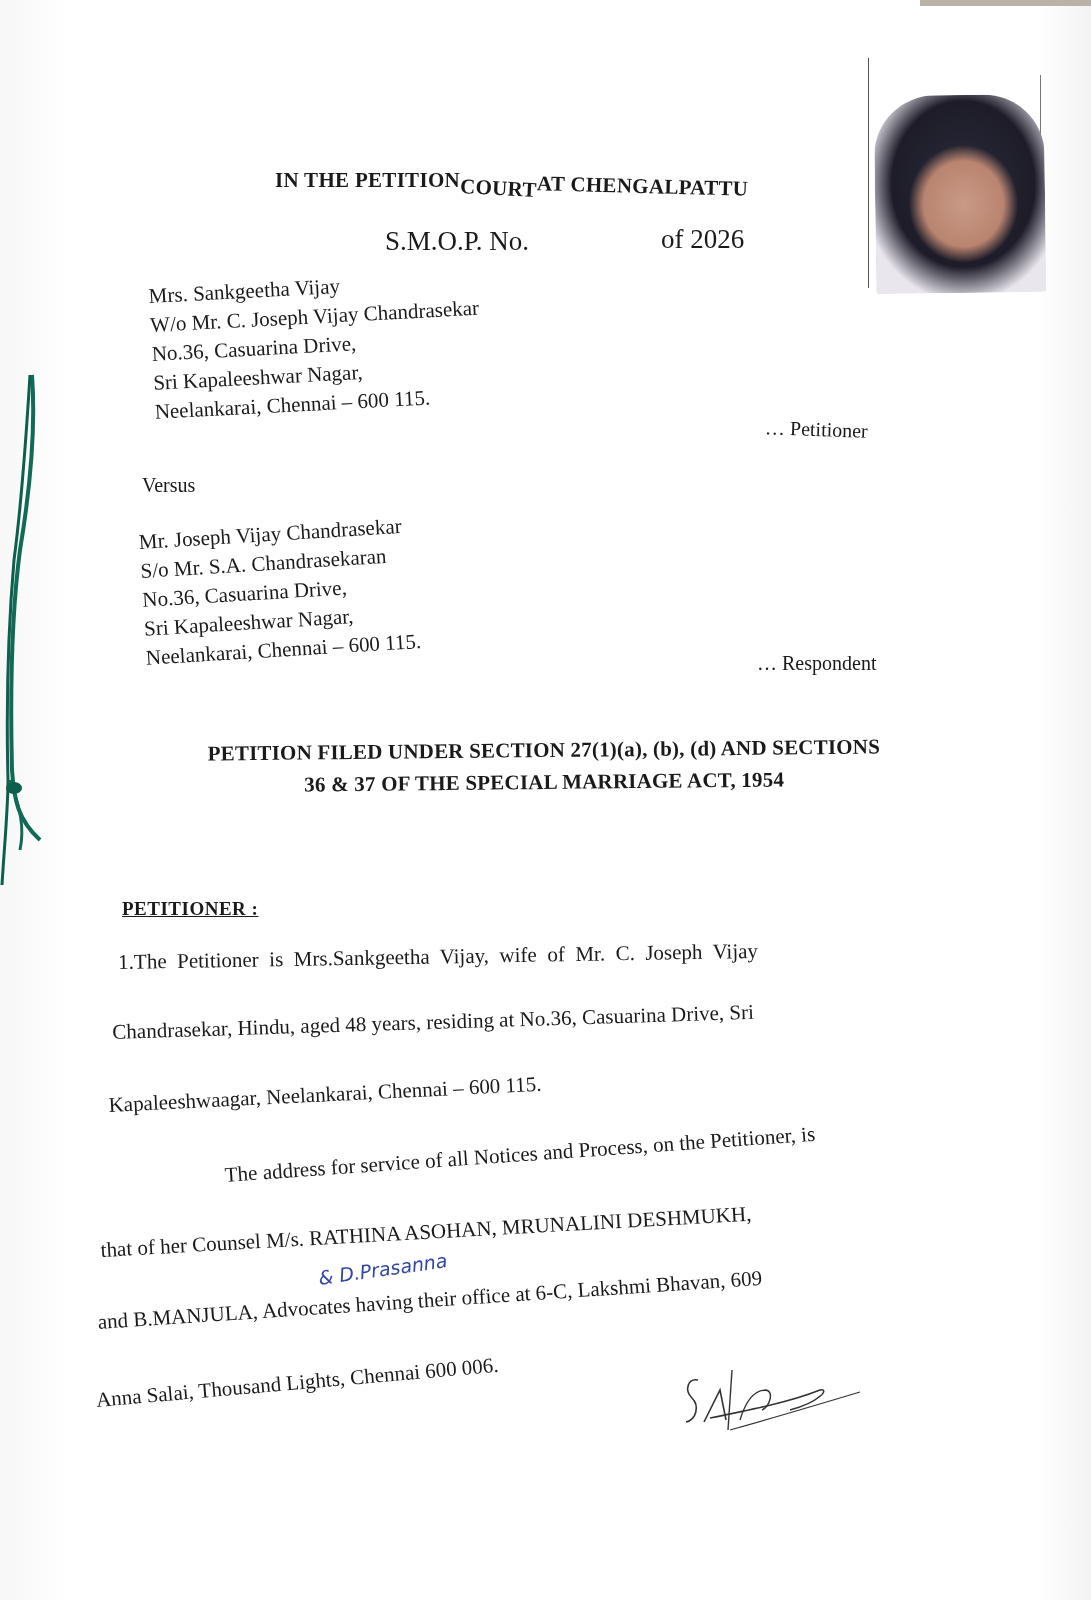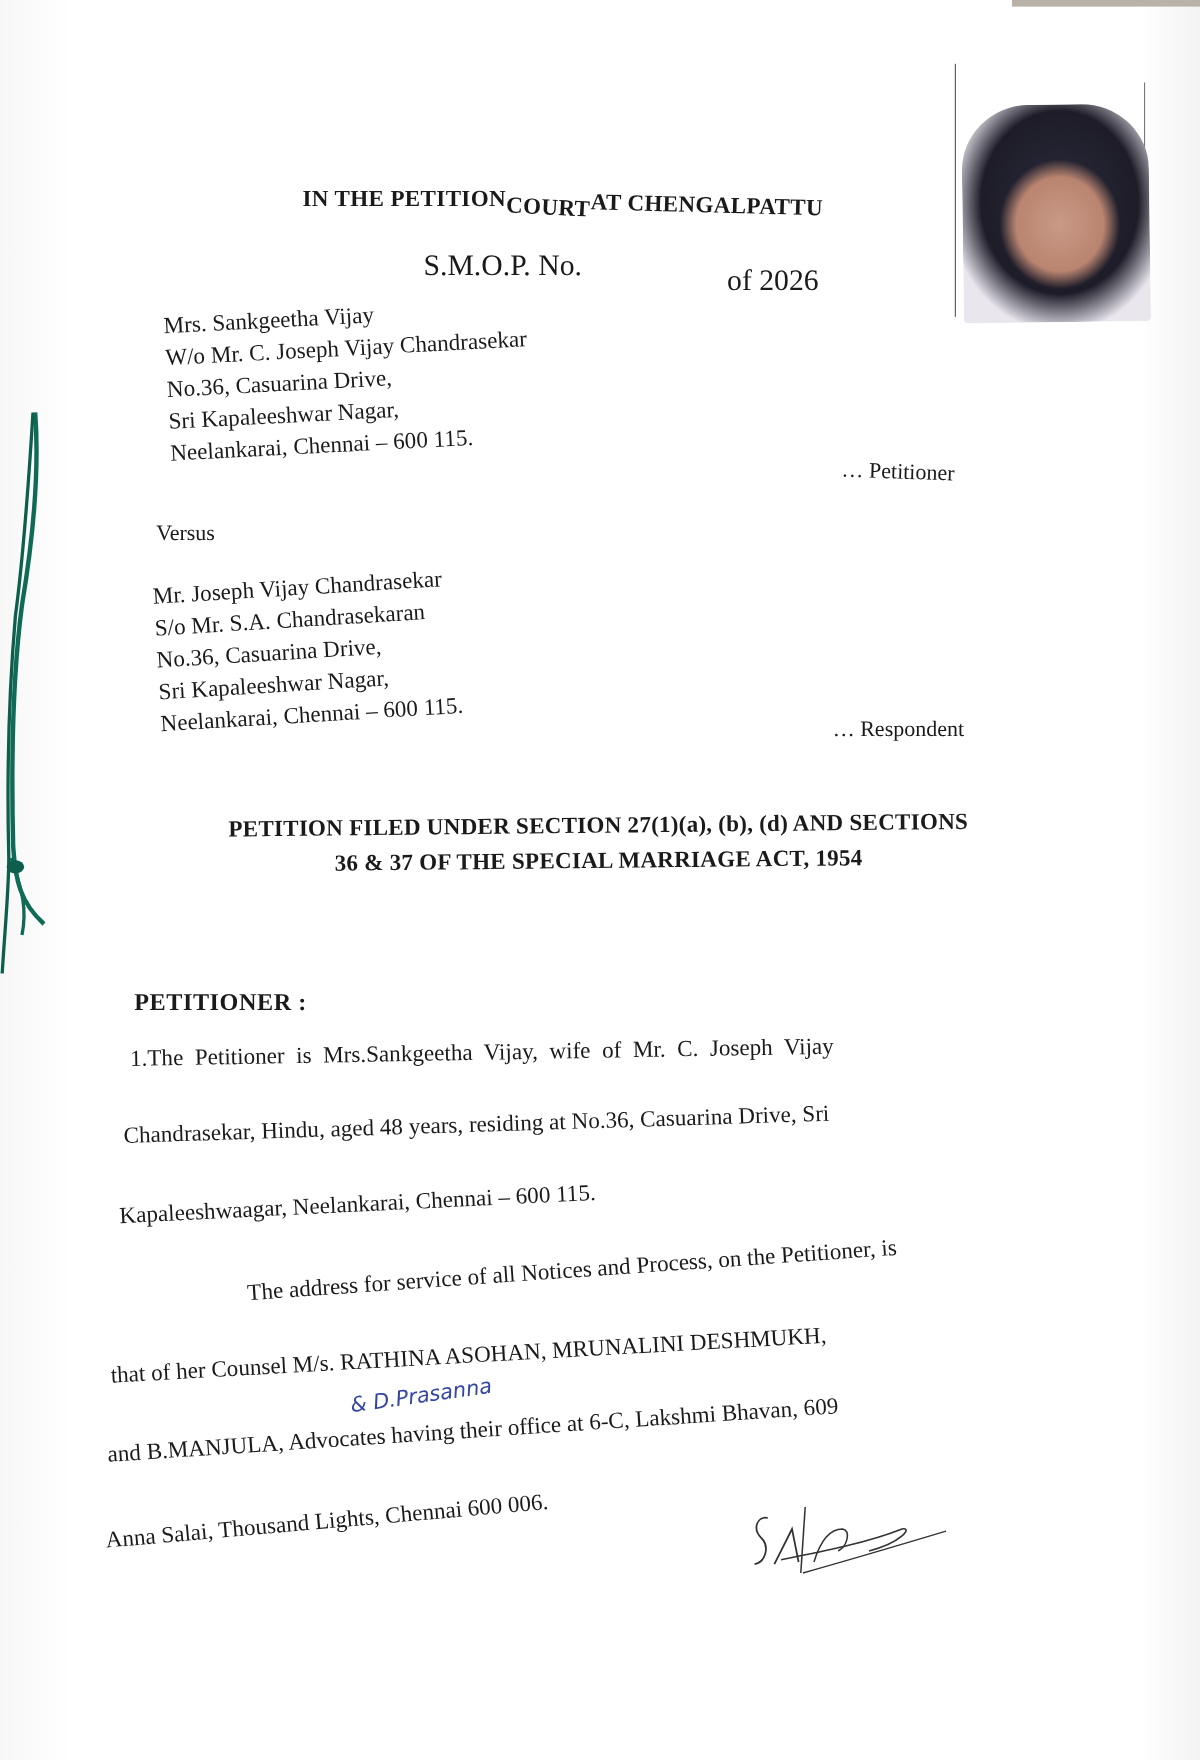--- a/index.html
+++ b/index.html
@@ -14,21 +14,21 @@
   .topedge { position:absolute; left:920px; top:0; width:171px; height:6px; background:#b8b2a8; }
   .abs { position: absolute; white-space: nowrap; }
 
   .court-title { font-weight: bold; font-size: 21px; letter-spacing: 0.3px; }
   .court-title .seg { display:inline-block; }
   .smop { font-size: 27px; }
   .party { font-size: 21px; line-height: 29px; }
   .role { font-size: 20px; }
   .versus { font-size: 20px; }
   .heading { font-weight: bold; font-size: 21px; text-align: center; line-height: 32px; letter-spacing: 0.2px; }
-  .section-label { font-weight: bold; font-size: 22px; letter-spacing: 0.5px; }
+  .section-label { font-weight: bold; font-size: 19px; letter-spacing: 0.5px; text-decoration: underline; }
   .body-line { font-size: 21px; }
 
   .photo {
     position:absolute; left:875px; top:95px; width:170px; height:198px;
     background: radial-gradient(ellipse 52% 48% at 52% 55%, #c99a86 0%, #b98470 45%, rgba(0,0,0,0) 62%),
                 radial-gradient(ellipse 70% 70% at 52% 45%, #2b2a3a 0%, #1d1c28 60%, #e9e6ee 85%);
     border-radius: 36% 36% 4px 4px / 30% 30% 4px 4px;
     transform: rotate(-0.8deg);
   }
   .photo-frame-line { position:absolute; left:868px; top:58px; width:1px; height:230px; background:#555; }
@@ -42,21 +42,21 @@
 <body>
 
 <div class="page">
   <div class="topedge"></div>
 
   <div class="abs court-title" style="left:275px; top:168px;">
     <span class="seg">IN THE PETITION </span><span class="seg" style="transform:translateY(8px) rotate(3deg);">COURT</span><span class="seg" style="transform:translateY(6px) rotate(1.5deg);"> AT CHENGALPATTU</span>
   </div>
 
   <div class="abs smop" style="left:385px; top:226px;">S.M.O.P. No.</div>
-  <div class="abs smop" style="left:661px; top:240px;">of 2026</div>
+  <div class="abs smop" style="left:661px; top:224px;">of 2026</div>
 
   <div class="photo-frame-line"></div>
   <div class="photo-frame-line2"></div>
   <div class="photo"></div>
 
   <div class="abs party" style="left:148px; top:282px; transform:rotate(-3deg); transform-origin:left top;">
     <div>Mrs. Sankgeetha Vijay</div>
     <div>W/o Mr. C. Joseph Vijay Chandrasekar</div>
     <div>No.36, Casuarina Drive,</div>
     <div>Sri Kapaleeshwar Nagar,</div>

